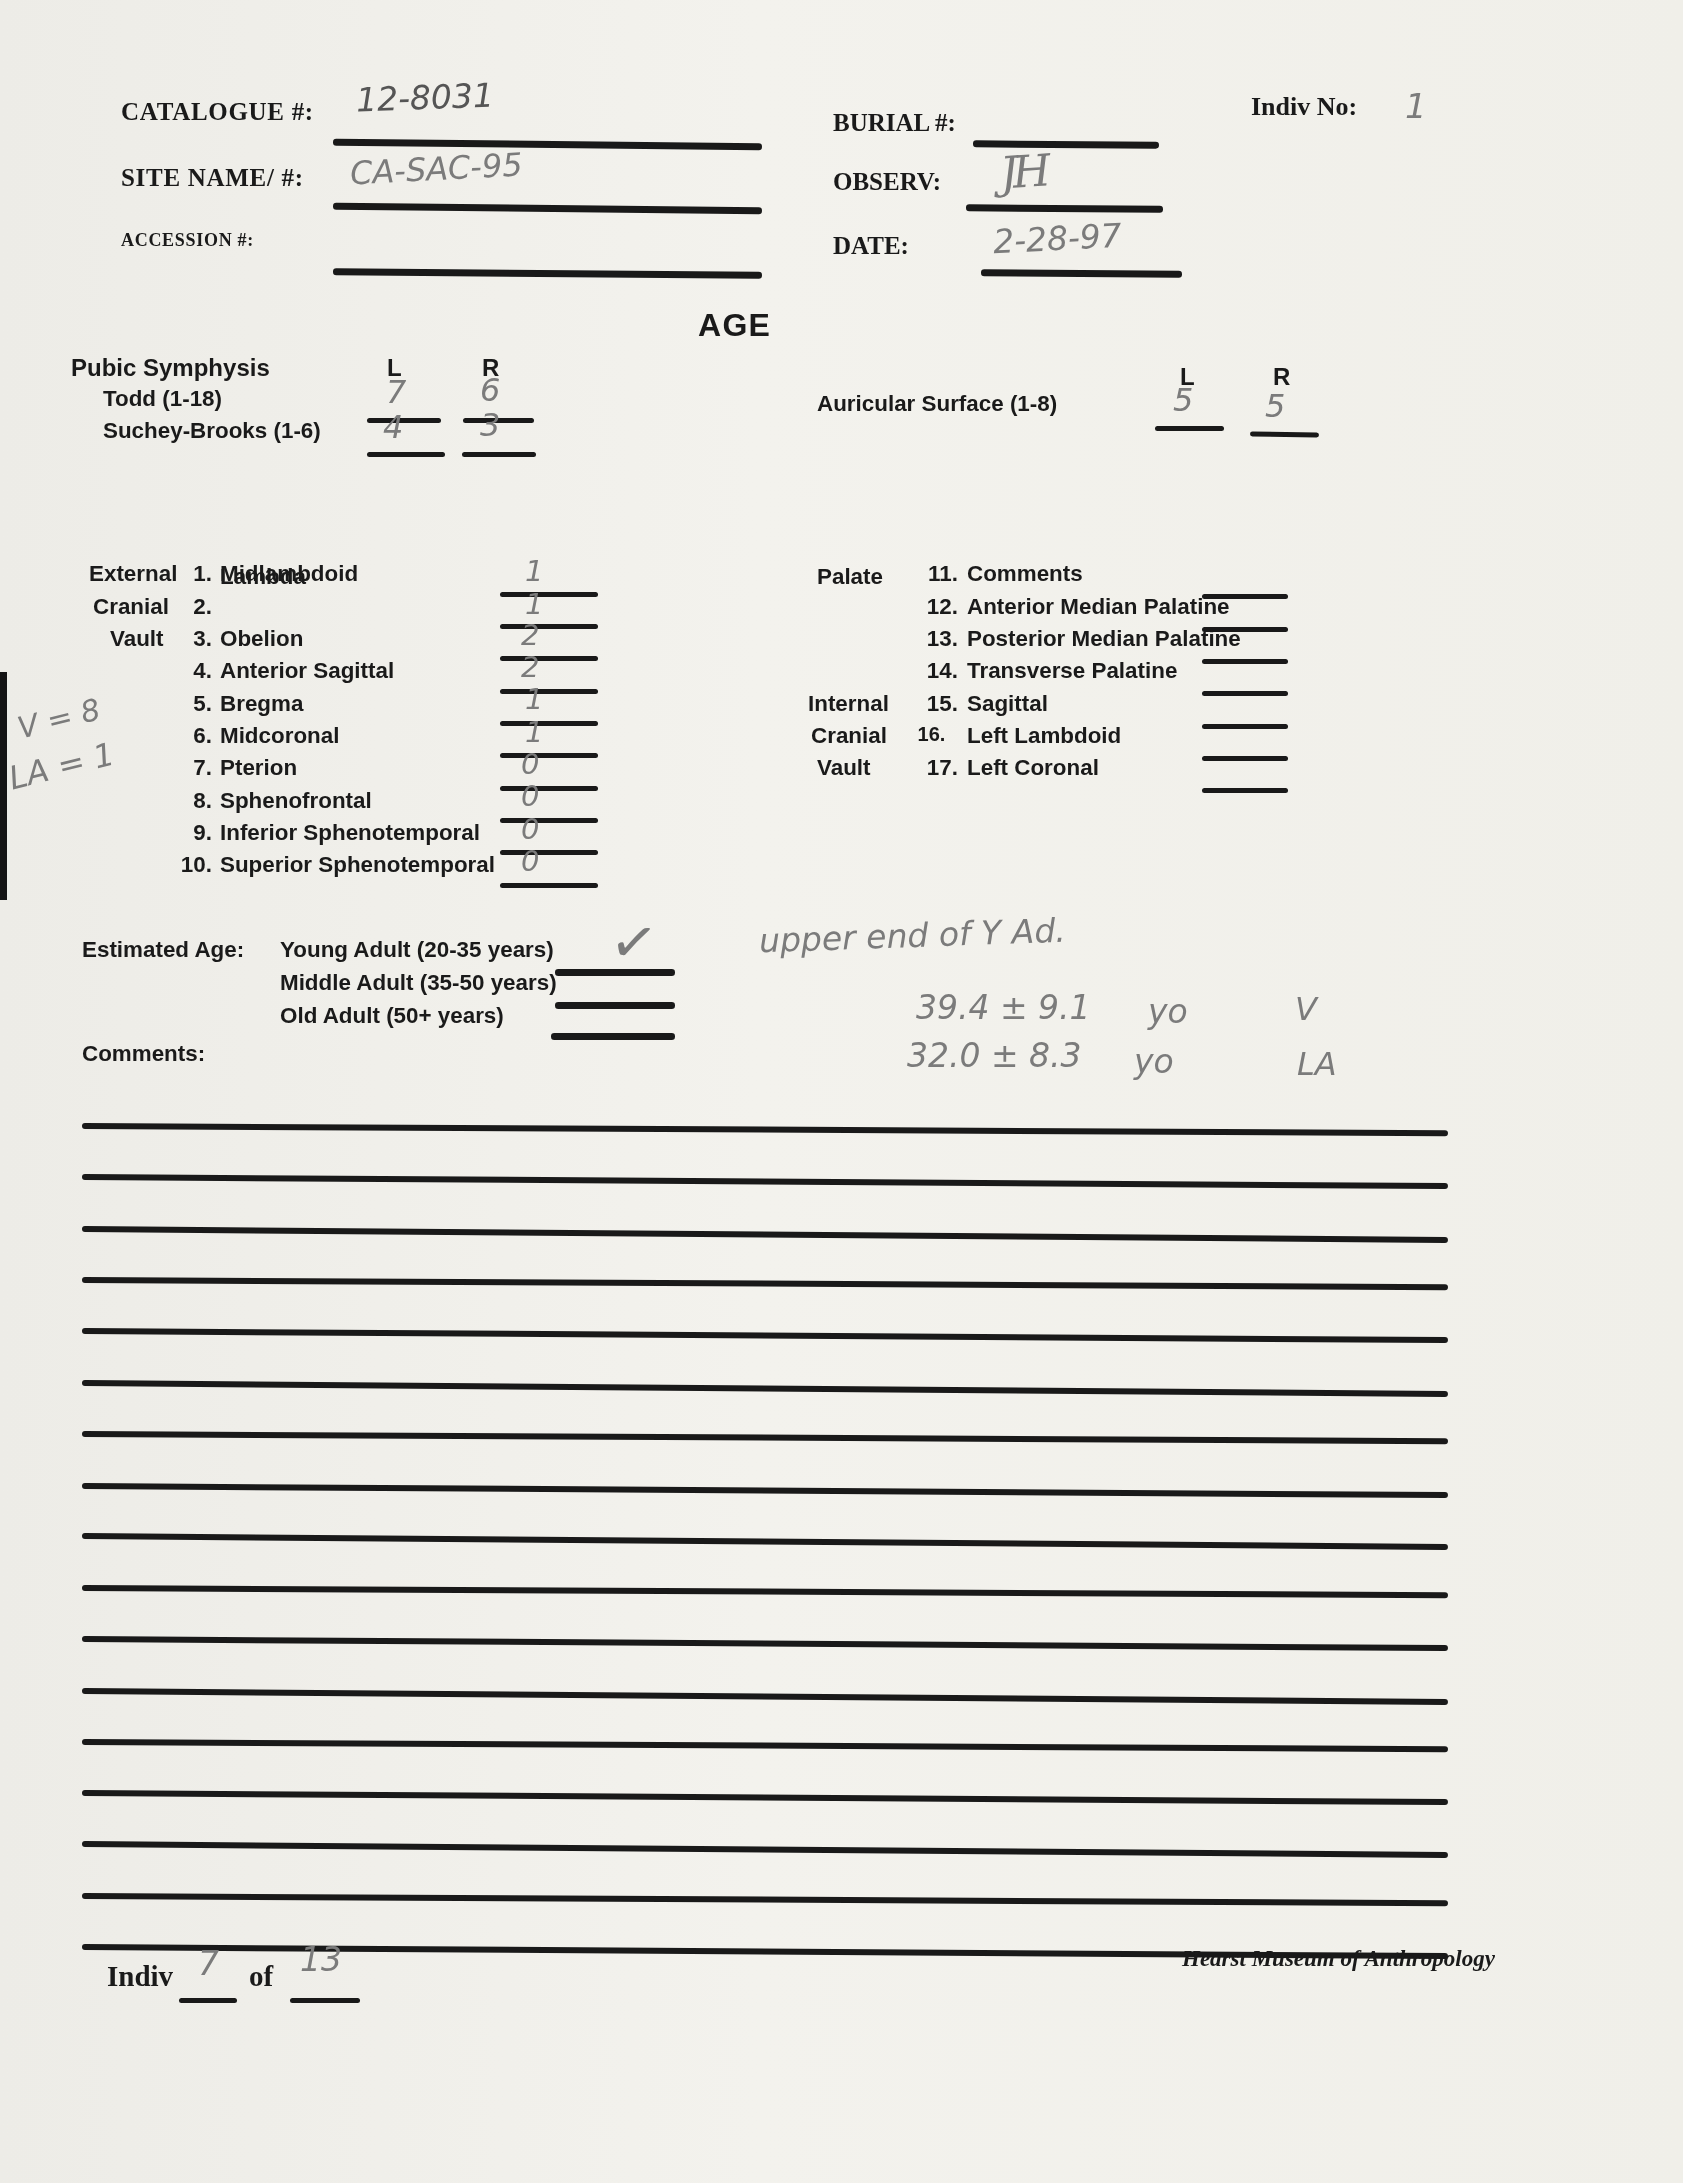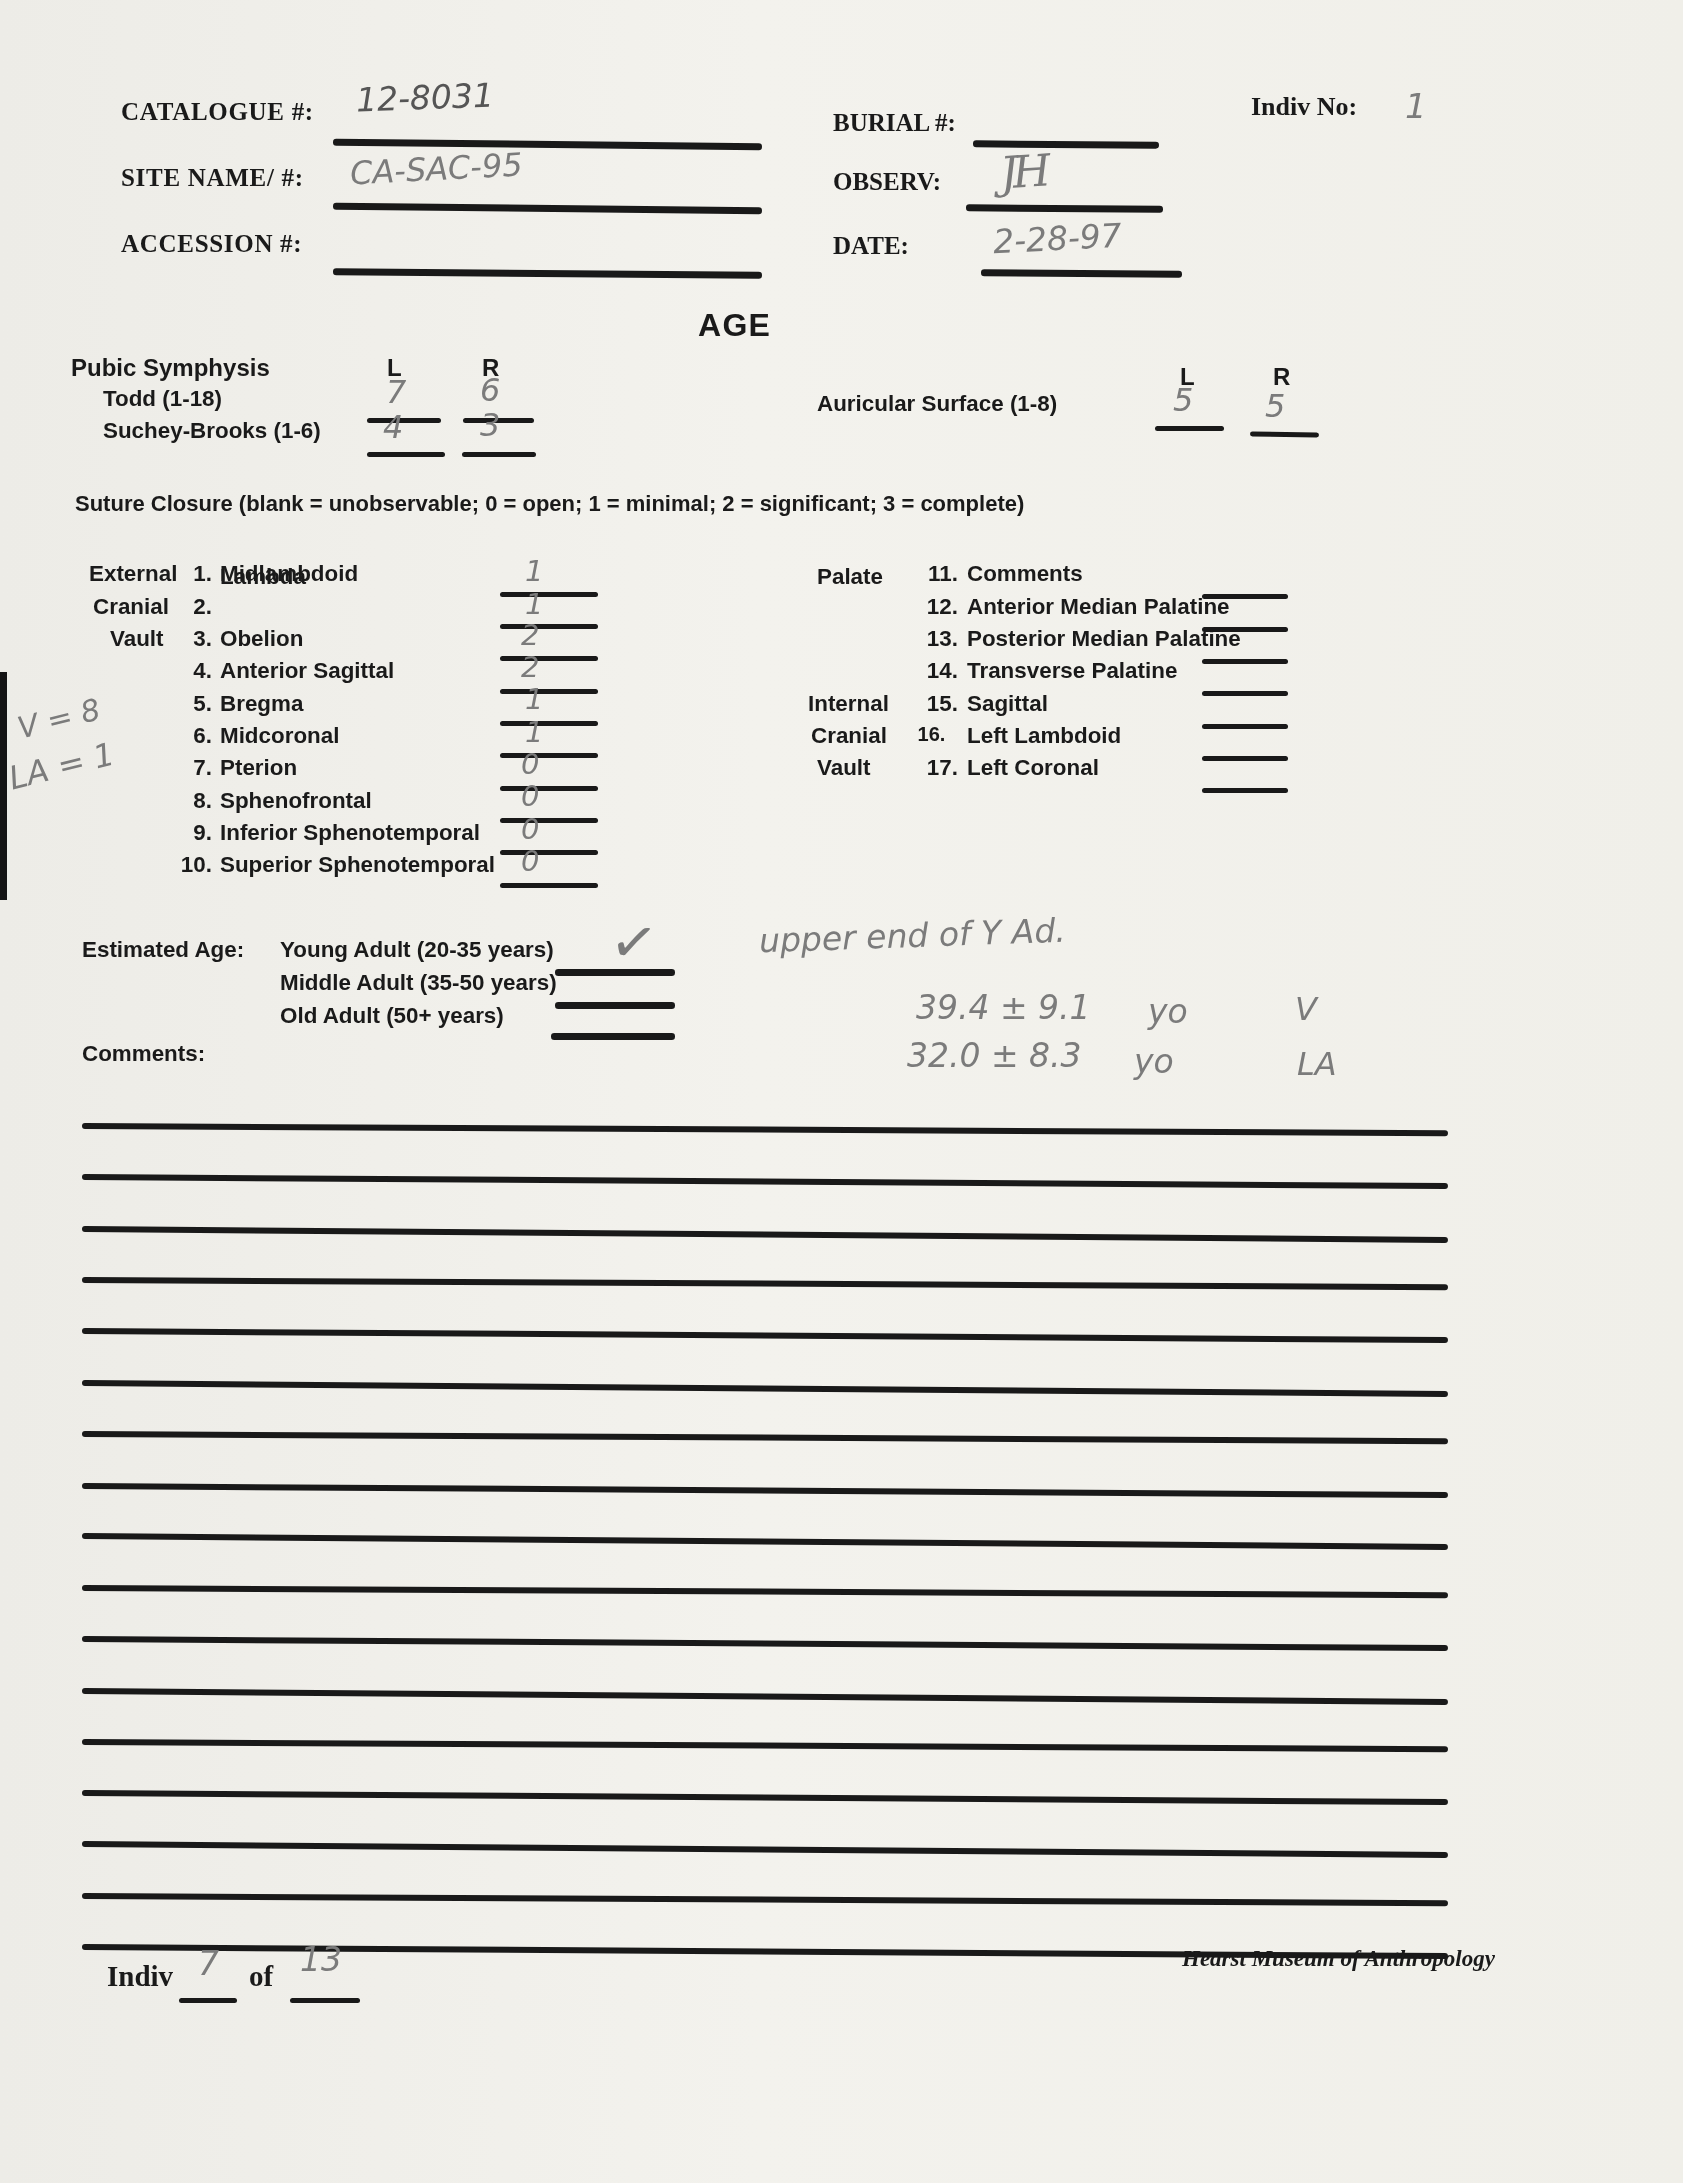--- a/index.html
+++ b/index.html
@@ -27,21 +27,21 @@
 <div class="page">
 
   <div class="abs lbl-serif" style="left:121px; top:98px; font-size:25px; letter-spacing:0.7px;">CATALOGUE #:</div>
   <div class="abs hw hw-dark" style="left:356px; top:78px; font-size:33px; transform:rotate(-2deg);">12-8031</div>
   <div class="rule" style="left:333px; top:141px; width:429px; transform:rotate(0.6deg);"></div>
 
   <div class="abs lbl-serif" style="left:121px; top:164px; font-size:25px; letter-spacing:0.7px;text-align:center;">SITE NAME/ #:</div>
   <div class="abs hw" style="left:350px; top:150px; font-size:32px; transform:rotate(-3deg);">CA-SAC-95</div>
   <div class="rule" style="left:333px; top:205px; width:429px; transform:rotate(0.6deg);"></div>
 
-  <div class="abs lbl-serif" style="left:121px; top:230px; font-size:25px; letter-spacing:0.7px;">ACCESSION #:</div>
+  <div class="abs lbl-serif" style="left:121px; top:230px; font-size:18px; letter-spacing:0.7px;">ACCESSION #:</div>
   <div class="abs hw" style="left:356px; top:224px; font-size:30px;"></div>
   <div class="rule" style="left:333px; top:270px; width:429px; transform:rotate(0.5deg);"></div>
 
   <div class="abs lbl-serif" style="left:833px; top:109px; font-size:25px;">BURIAL #:</div>
   <div class="abs hw" style="left:1023px; top:99px; font-size:30px;"></div>
   <div class="rule" style="left:973px; top:141px; width:186px; transform:rotate(0.4deg);"></div>
 
   <div class="abs lbl-serif" style="left:833px; top:168px; font-size:25px;">OBSERV:</div>
   <div class="abs hw" style="left:1000px; top:146px; font-size:44px; font-family:'DejaVu Serif',serif; letter-spacing:-5.3px; transform:rotate(-4deg);">JH</div>
   <div class="rule" style="left:966px; top:205px; width:197px; transform:rotate(0.4deg);"></div>
@@ -72,21 +72,20 @@
   <div class="rule thin" style="left:462px; top:452px; width:74px;"></div>
 
   <div class="abs lbl-sans" style="left:1180px; top:363px; font-size:24px;">L</div>
   <div class="abs lbl-sans" style="left:1273px; top:363px; font-size:24px;">R</div>
   <div class="abs lbl-sans" style="left:817px; top:391px; font-size:22.4px;">Auricular Surface (1-8)</div>
   <div class="abs hw" style="left:1173px; top:381px; font-size:32px;">5</div>
   <div class="rule thin" style="left:1155px; top:426px; width:69px;"></div>
   <div class="abs hw" style="left:1265px; top:387px; font-size:32px;">5</div>
   <div class="rule thin" style="left:1250px; top:432px; width:69px; transform:rotate(1deg);"></div>
 
-  <div class="abs lbl-sans" style="left:75px; top:491px; font-size:22px;">Suture Closure (blank = unobservable; 0 = open; 1 = minimal; 2 = significant; 3 = complete)</div>
 
   <div class="abs lbl-sans" style="left:89px; top:561px; font-size:22.4px;">External</div>
   <div class="abs lbl-sans" style="left:93px; top:594px; font-size:22.4px;">Cranial</div>
   <div class="abs lbl-sans" style="left:110px; top:626px; font-size:22.4px;">Vault</div>
 
   <div class="abs lbl-sans" style="left:158px; top:561px; width:54px; text-align:right; font-size:22.4px;">1.</div>
   <div class="abs lbl-sans" style="left:220px; top:561px; font-size:22.4px;">Midlambdoid</div>
   <div class="abs hw" style="left:525px; top:554px; font-size:29px;">1</div>
   <div class="rule thin" style="left:500px; top:592px; width:98px;"></div>
 

